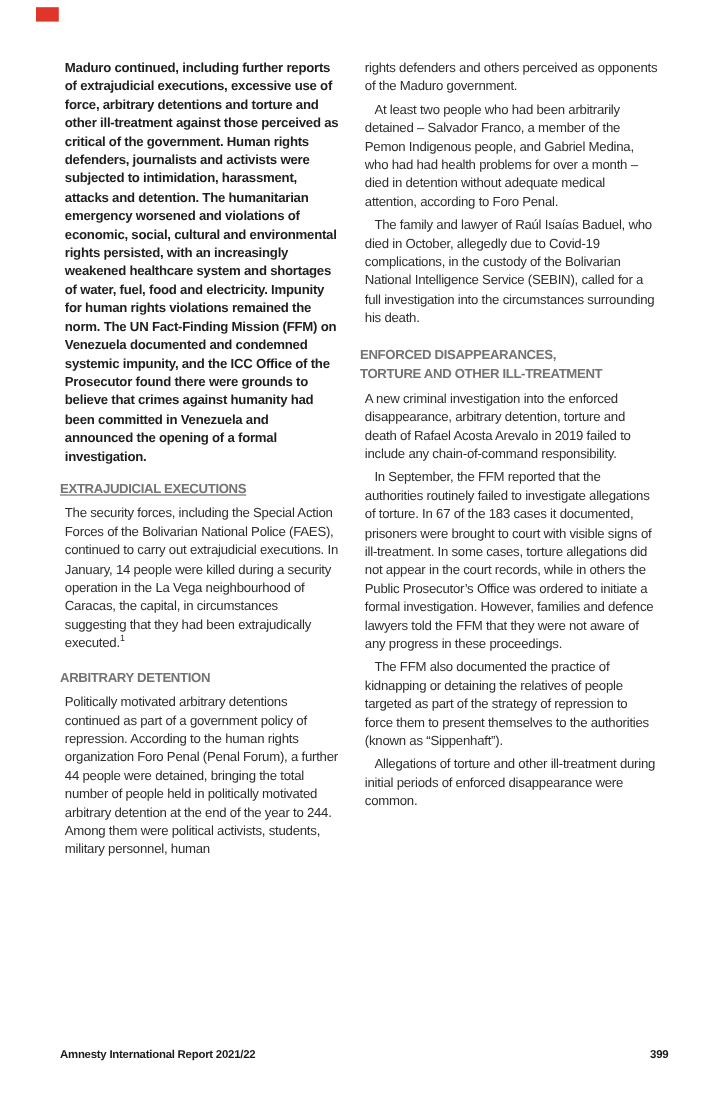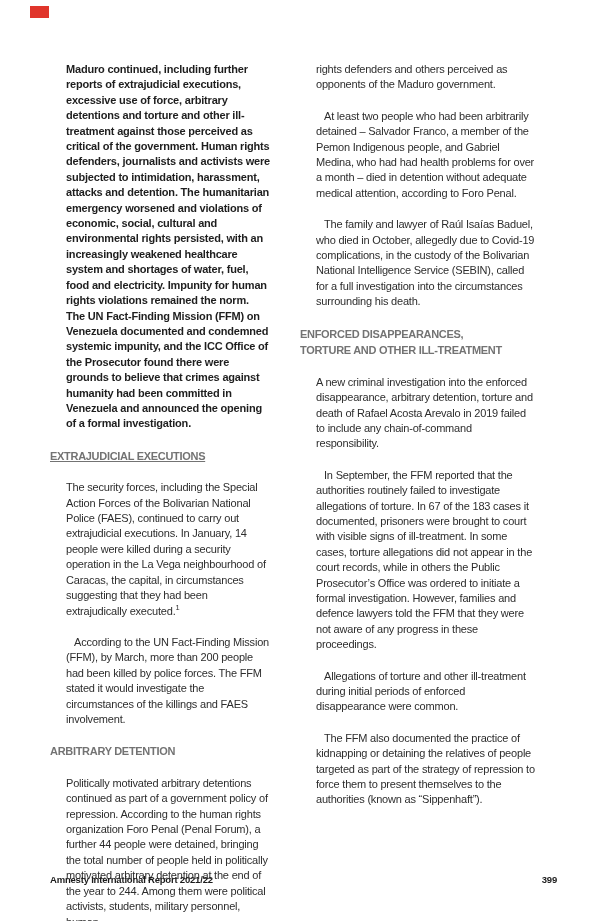--- a/index.html
+++ b/index.html
@@ -26,21 +26,21 @@
   .columns {
     position: absolute;
     left: 50px;
     top: 46px;
     display: flex;
     gap: 14px;
   }
   .col-left { width: 236px; }
   .col-right { width: 252px; }
   p {
-    margin: 16px;
+    margin: 4px;
     font-size: 11px;
     line-height: 15.4px;
     letter-spacing: -0.2px;
     color: #2d2d2d;
     text-align: left;
   }
   p.intro {
     font-weight: bold;
     color: #1e1e1e;
   }
@@ -83,37 +83,36 @@
 
   <div class="red-marker" style="background: rgb(224, 53, 43);"></div>
 
   <div class="columns">
 
     <div class="col-left">
       <p class="intro">Maduro continued, including further reports of extrajudicial executions, excessive use of force, arbitrary detentions and torture and other ill-treatment against those perceived as critical of the government. Human rights defenders, journalists and activists were subjected to intimidation, harassment, attacks and detention. The humanitarian emergency worsened and violations of economic, social, cultural and environmental rights persisted, with an increasingly weakened healthcare system and shortages of water, fuel, food and electricity. Impunity for human rights violations remained the norm. The UN Fact-Finding Mission (FFM) on Venezuela documented and condemned systemic impunity, and the ICC Office of the Prosecutor found there were grounds to believe that crimes against humanity had been committed in Venezuela and announced the opening of a formal investigation.</p>
 
       <h2 class="first">EXTRAJUDICIAL EXECUTIONS</h2>
       <p><span>The security forces, including the Special Action Forces of the Bolivarian National Police (FAES), continued to carry out extrajudicial executions. In January, 14 people were killed during a security operation in the La Vega neighbourhood of Caracas, the capital, in circumstances suggesting that they had been extrajudically executed.</span><sup>1</sup></p>
-      <p class="indent">According to the UN Fact-Finding Mission (FFM), by March, more than 200 people had been killed by police forces. The FFM stated it would investigate the circumstances of the killings and FAES involvement.</p>
 
       <h2>ARBITRARY DETENTION</h2>
       <p>Politically motivated arbitrary detentions continued as part of a government policy of repression. According to the human rights organization Foro Penal (Penal Forum), a further 44 people were detained, bringing the total number of people held in politically motivated arbitrary detention at the end of the year to 244. Among them were political activists, students, military personnel, human</p>
     </div>
 
     <div class="col-right">
       <p>rights defenders and others perceived as opponents of the Maduro government.</p>
       <p class="indent">At least two people who had been arbitrarily detained – Salvador Franco, a member of the Pemon Indigenous people, and Gabriel Medina, who had had health problems for over a month – died in detention without adequate medical attention, according to Foro Penal.</p>
       <p class="indent">The family and lawyer of Raúl Isaías Baduel, who died in October, allegedly due to Covid-19 complications, in the custody of the Bolivarian National Intelligence Service (SEBIN), called for a full investigation into the circumstances surrounding his death.</p>
 
       <h2>ENFORCED DISAPPEARANCES,
 TORTURE AND OTHER ILL-TREATMENT</h2>
       <p>A new criminal investigation into the enforced disappearance, arbitrary detention, torture and death of Rafael Acosta Arevalo in 2019 failed to include any chain-of-command responsibility.</p>
       <p class="indent">In September, the FFM reported that the authorities routinely failed to investigate allegations of torture. In 67 of the 183 cases it documented, prisoners were brought to court with visible signs of ill-treatment. In some cases, torture allegations did not appear in the court records, while in others the Public Prosecutor’s Office was ordered to initiate a formal investigation. However, families and defence lawyers told the FFM that they were not aware of any progress in these proceedings.</p>
+      <p class="indent">The FFM also documented the practice of kidnapping or detaining the relatives of people targeted as part of the strategy of repression to force them to present themselves to the authorities (known as “Sippenhaft”).</p>
       <p class="indent">Allegations of torture and other ill-treatment during initial periods of enforced disappearance were common.</p>
-      <p class="indent">The FFM also documented the practice of kidnapping or detaining the relatives of people targeted as part of the strategy of repression to force them to present themselves to the authorities (known as “Sippenhaft”).</p>
     </div>
 
   </div>
 
   <div class="footer">
     <span>Amnesty International Report 2021/22</span>
     <span>399</span>
   </div>
 
 </div>

